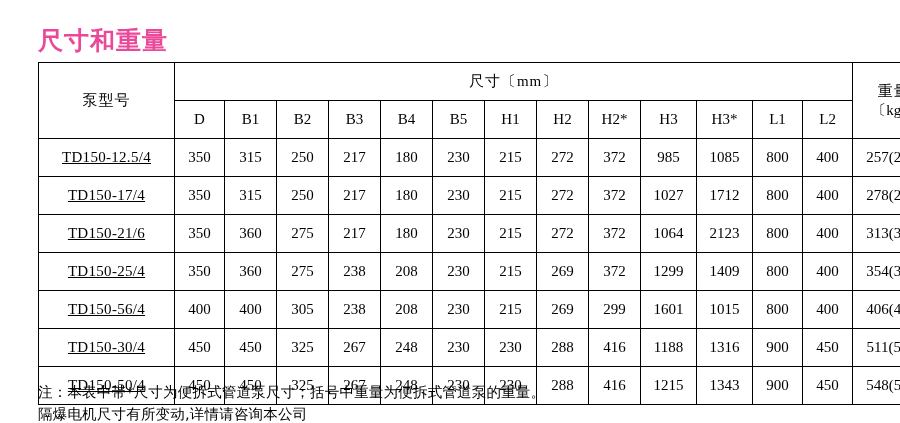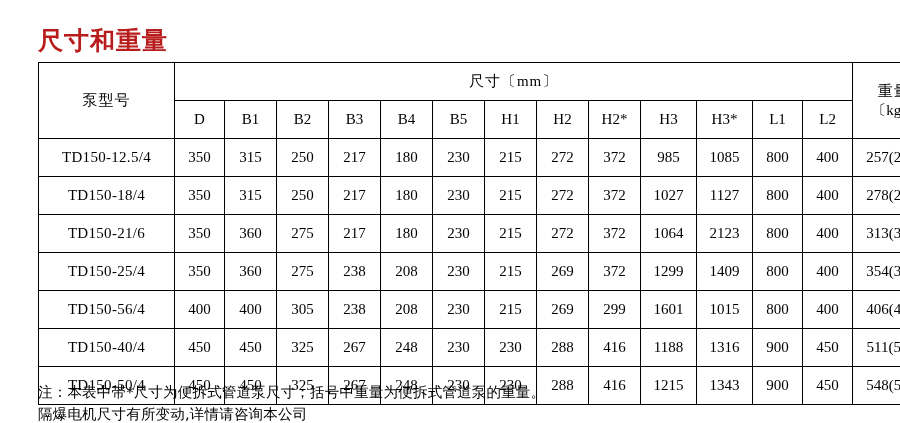--- a/index.html
+++ b/index.html
@@ -21,21 +21,21 @@
     box-sizing: border-box;
   }
   .page-title {
     position: absolute;
     left: 38px;
     top: 24px;
     font-family: "DejaVu Sans", "Liberation Sans", sans-serif;
     font-weight: bold;
     font-size: 25px;
     letter-spacing: 1px;
-    color: #b91c1c;
+    color: #ec4899;
   }
   table.spec {
     position: absolute;
     left: 38px;
     top: 62px;
     width: 824px;
     border-collapse: collapse;
     table-layout: fixed;
   }
   table.spec th, table.spec td {
@@ -67,20 +67,21 @@
   .weight-head {
     font-size: 15px;
     font-family: "DejaVu Sans", "Liberation Sans", sans-serif;
     line-height: 1.25;
   }
   .weight-head .l1 { display: block; letter-spacing: 1px; }
   .weight-head .l2 { display: block; font-family: "Liberation Serif", "DejaVu Serif", serif;}
   td.model {
     font-size: 15px;
     letter-spacing: 0.3px;
+    text-decoration: underline;
   }
   .notes {
     position: absolute;
     left: 38px;
     top: 381px;
     font-family: "DejaVu Sans", "Liberation Sans", sans-serif;
     font-size: 14.5px;
     line-height: 1.55;
     color: #000;
   }
@@ -149,32 +150,32 @@
         <td>215</td>
         <td>272</td>
         <td>372</td>
         <td>985</td>
         <td>1085</td>
         <td>800</td>
         <td>400</td>
         <td>257(271)</td>
       </tr>
       <tr>
-        <td class="model">TD150-18/4</td>
+        <td class="model">TD150-17/4</td>
         <td>350</td>
         <td>315</td>
         <td>250</td>
         <td>217</td>
         <td>180</td>
         <td>230</td>
         <td>215</td>
         <td>272</td>
         <td>372</td>
         <td>1027</td>
-        <td>1127</td>
+        <td>1712</td>
         <td>800</td>
         <td>400</td>
         <td>278(291)</td>
       </tr>
       <tr>
         <td class="model">TD150-21/6</td>
         <td>350</td>
         <td>360</td>
         <td>275</td>
         <td>217</td>
@@ -217,21 +218,21 @@
         <td>215</td>
         <td>269</td>
         <td>299</td>
         <td>1601</td>
         <td>1015</td>
         <td>800</td>
         <td>400</td>
         <td>406(425)</td>
       </tr>
       <tr>
-        <td class="model">TD150-40/4</td>
+        <td class="model">TD150-30/4</td>
         <td>450</td>
         <td>450</td>
         <td>325</td>
         <td>267</td>
         <td>248</td>
         <td>230</td>
         <td>230</td>
         <td>288</td>
         <td>416</td>
         <td>1188</td>

